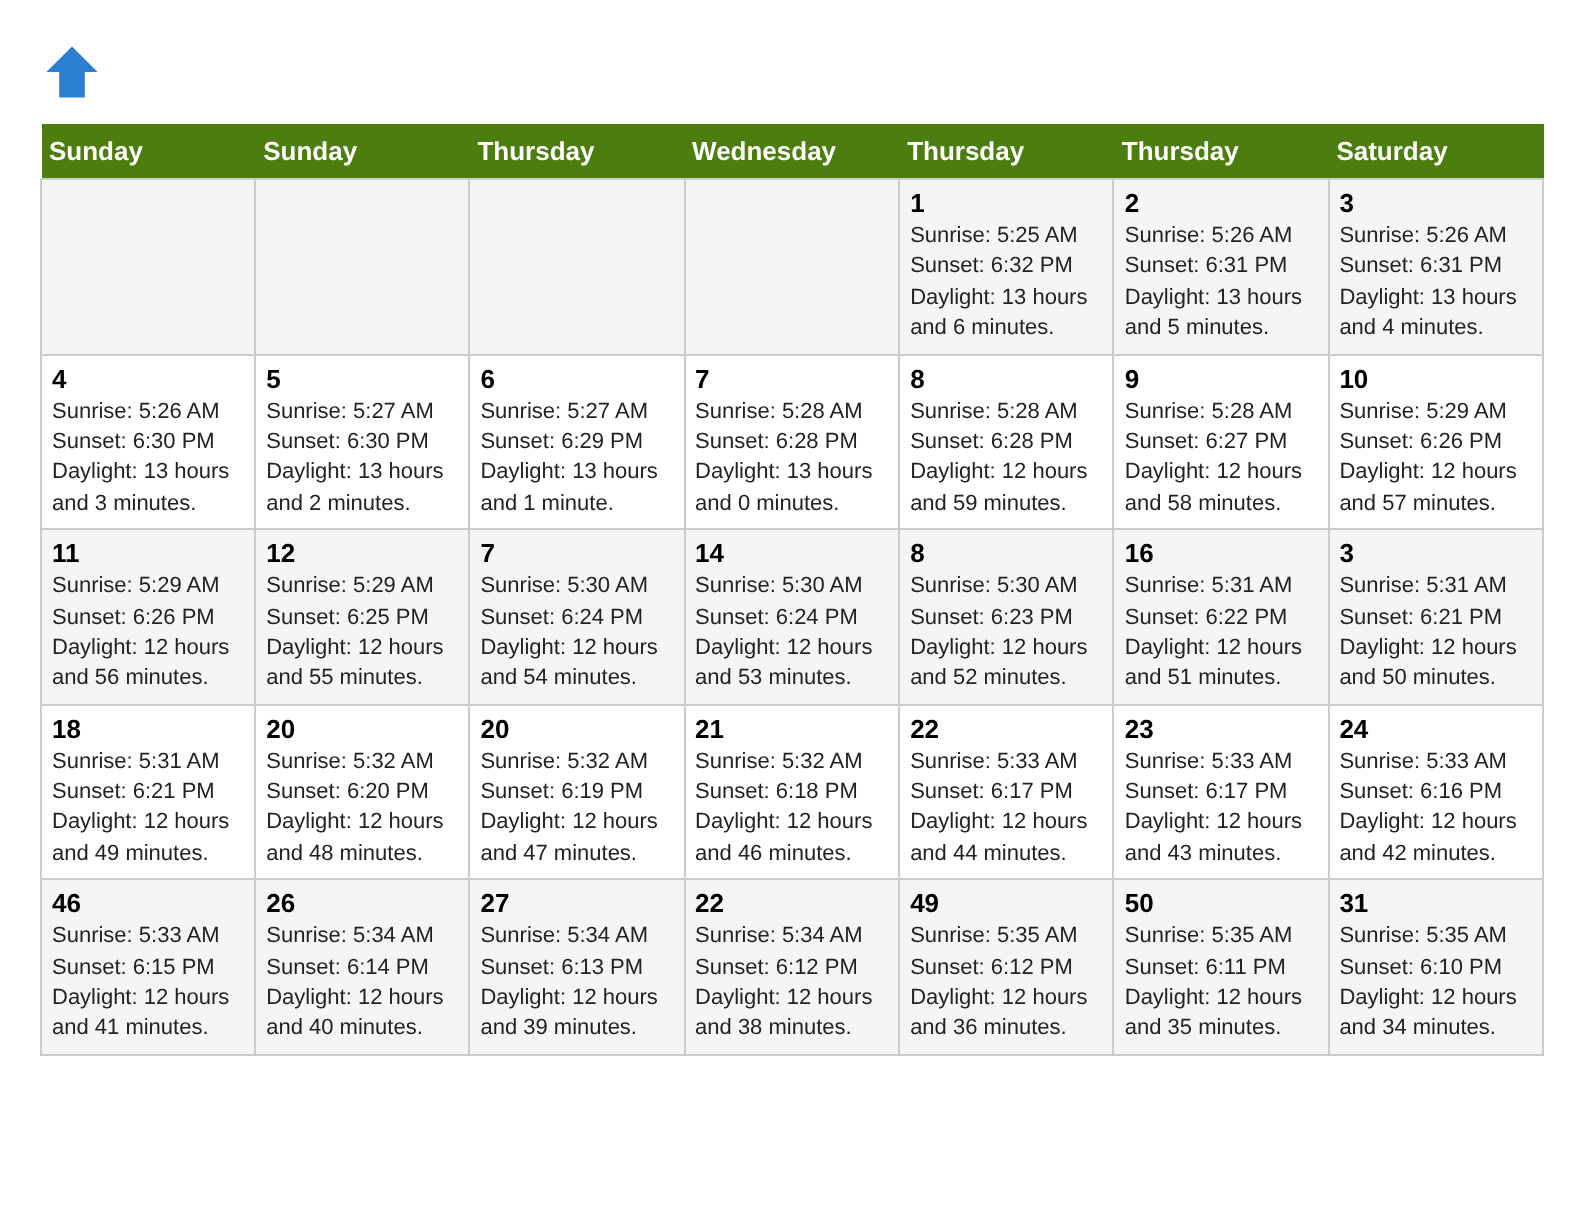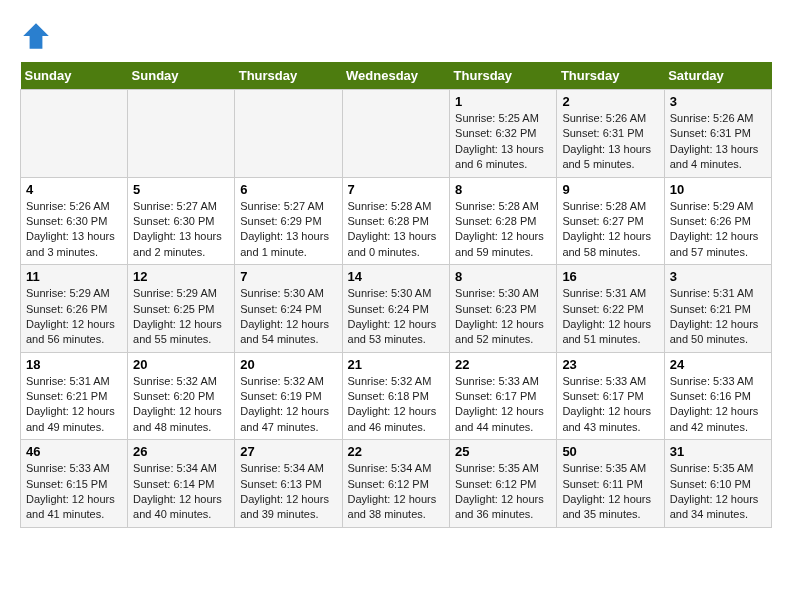--- a/index.html
+++ b/index.html
@@ -319,21 +319,21 @@
 and 39 minutes.</div>
         </td>
         <td>
           <div class="day-number">22</div>
           <div class="day-info" style="white-space: pre-line;">Sunrise: 5:34 AM
 Sunset: 6:12 PM
 Daylight: 12 hours
 and 38 minutes.</div>
         </td>
         <td>
-          <div class="day-number">25</div>
+          <div class="day-number">49</div>
           <div class="day-info" style="white-space: pre-line;">Sunrise: 5:35 AM
 Sunset: 6:12 PM
 Daylight: 12 hours
 and 36 minutes.</div>
         </td>
         <td>
           <div class="day-number">50</div>
           <div class="day-info" style="white-space: pre-line;">Sunrise: 5:35 AM
 Sunset: 6:11 PM
 Daylight: 12 hours

